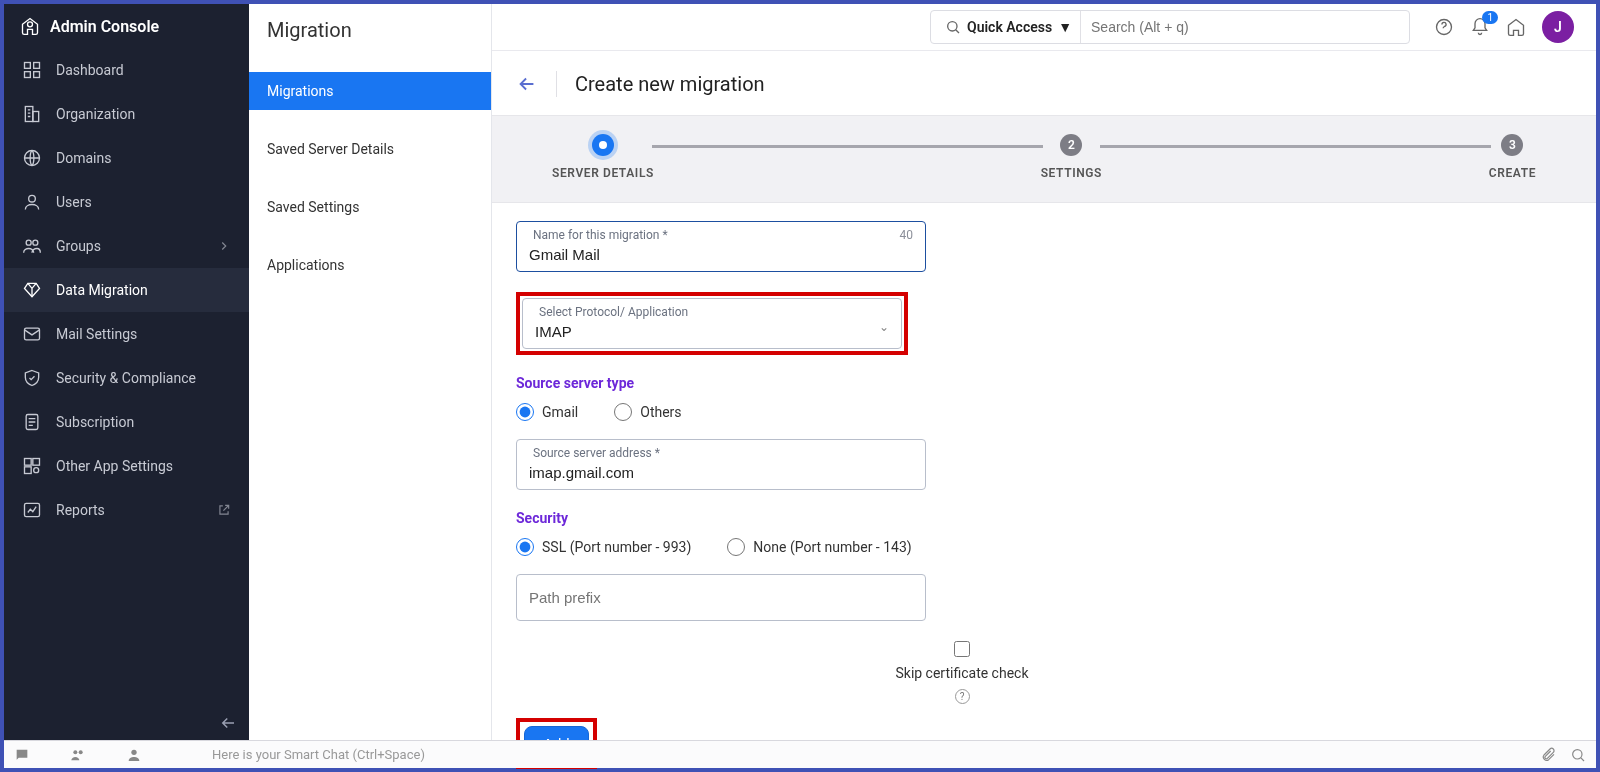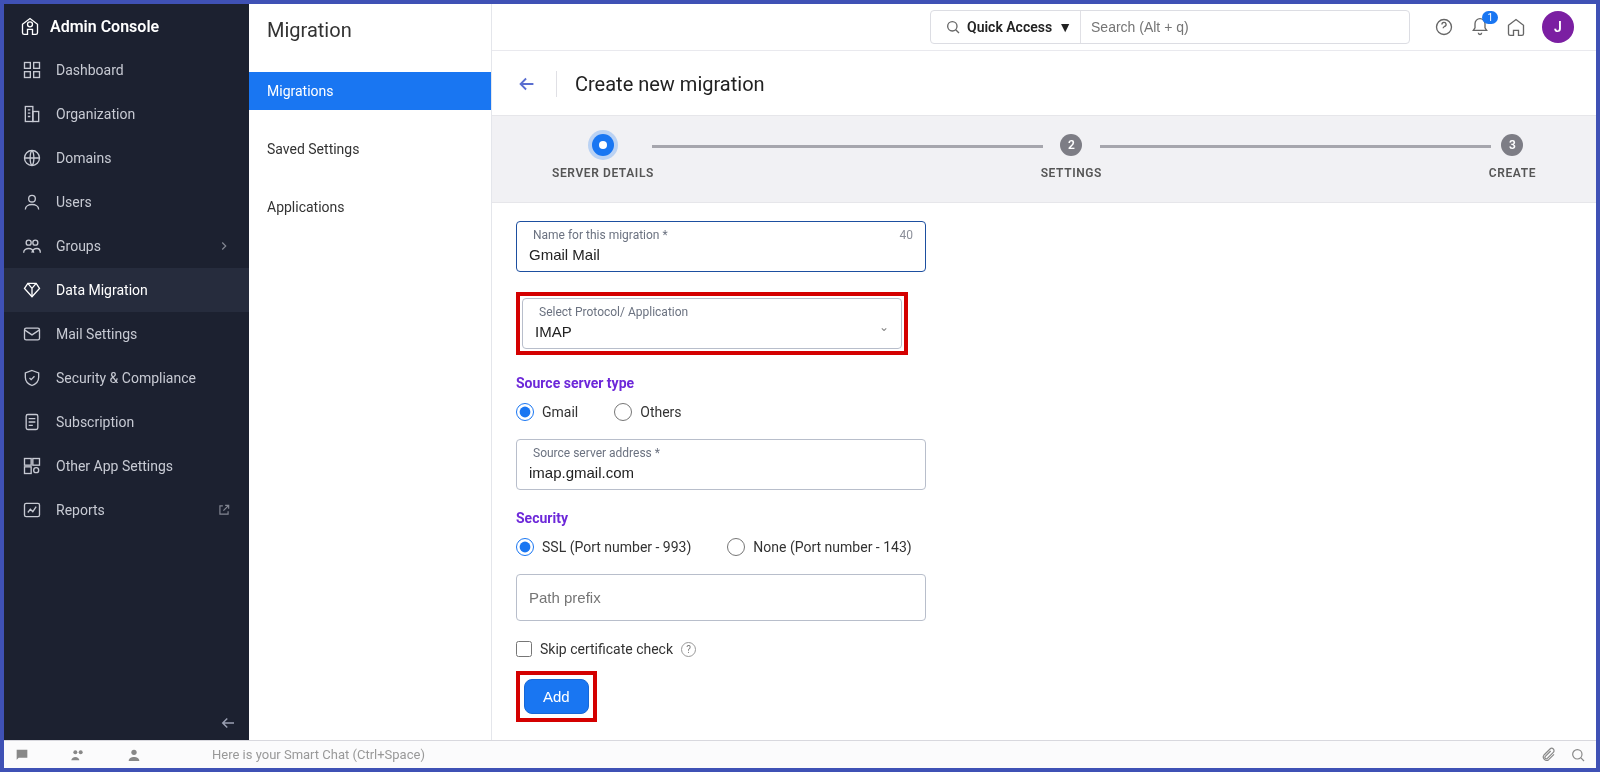--- a/index.html
+++ b/index.html
@@ -62,21 +62,21 @@
   
   .highlight-box { border: 4px solid #d40000; padding: 2px; width: 392px; margin-bottom: 20px; }
   .highlight-box .field { margin-bottom: 0; width: 100%; border-color: #b8becb; }
   .highlight-box.sm { display: inline-block; width: auto; padding: 4px; margin-bottom: 0; }
   
   .section-label { font-weight: 700; color: #6d28d9; margin: 8px 0 12px; }
   .radio-row { display: flex; gap: 36px; margin-bottom: 18px; }
   .radio { display: flex; align-items: center; gap: 8px; cursor: pointer; }
   .radio input { width: 18px; height: 18px; accent-color: #1976f2; }
   
-  .chk-row { display: flex; align-items: center; gap: 8px; margin: 8px 0 14px; }
+  .chk-row { display: flex; align-items: center; gap: 8px; margin: 8px 0 14px; flex-direction: column; }
   .chk-row input { width: 16px; height: 16px; }
   .qmark { width: 15px; height: 15px; border: 1px solid #999; border-radius: 50%; display: inline-flex; align-items: center; justify-content: center; font-size: 10px; color: #777; }
   
   .btn-primary { background: #1976f2; color: #fff; border: 1px solid #1667d6; border-radius: 8px; padding: 8px 18px; font-size: 15px; cursor: pointer; }
   
   
   .bottombar { height: 28px; border-top: 1px solid #d8d8de; background: #fbfbfc; display: flex; align-items: center; padding: 0 10px; gap: 40px; color: #888; font-size: 13px; }
   .bottombar .right { margin-left: auto; display: flex; gap: 14px; }
   .bottombar .smartchat { color: #999; font-style: normal; margin-left: 30px;}
   
@@ -221,20 +221,21 @@
             <svg width="18" height="18" viewBox="0 0 24 24" stroke="currentColor" fill="none" stroke-width="2">
               <path d="M11 6l-6 6 6 6M20 12H5"></path>
             </svg>
           </span>
     </div>
   </aside>
 
   <nav class="subpanel">
     <div class="subpanel-title">Migration</div>
     <div class="sub-item active">Migrations</div>
+    <div class="sub-item">Saved Server Details</div>
     <div class="sub-item">Saved Settings</div>
     <div class="sub-item">Applications</div>
   </nav>
 
   <main class="content">
     <div class="topbar">
       <div class="search-wrap">
         <div class="quick-access">
           <svg width="16" height="16" viewBox="0 0 24 24" stroke="#666" fill="none" stroke-width="2">
                 <circle cx="11" cy="11" r="7"></circle>

